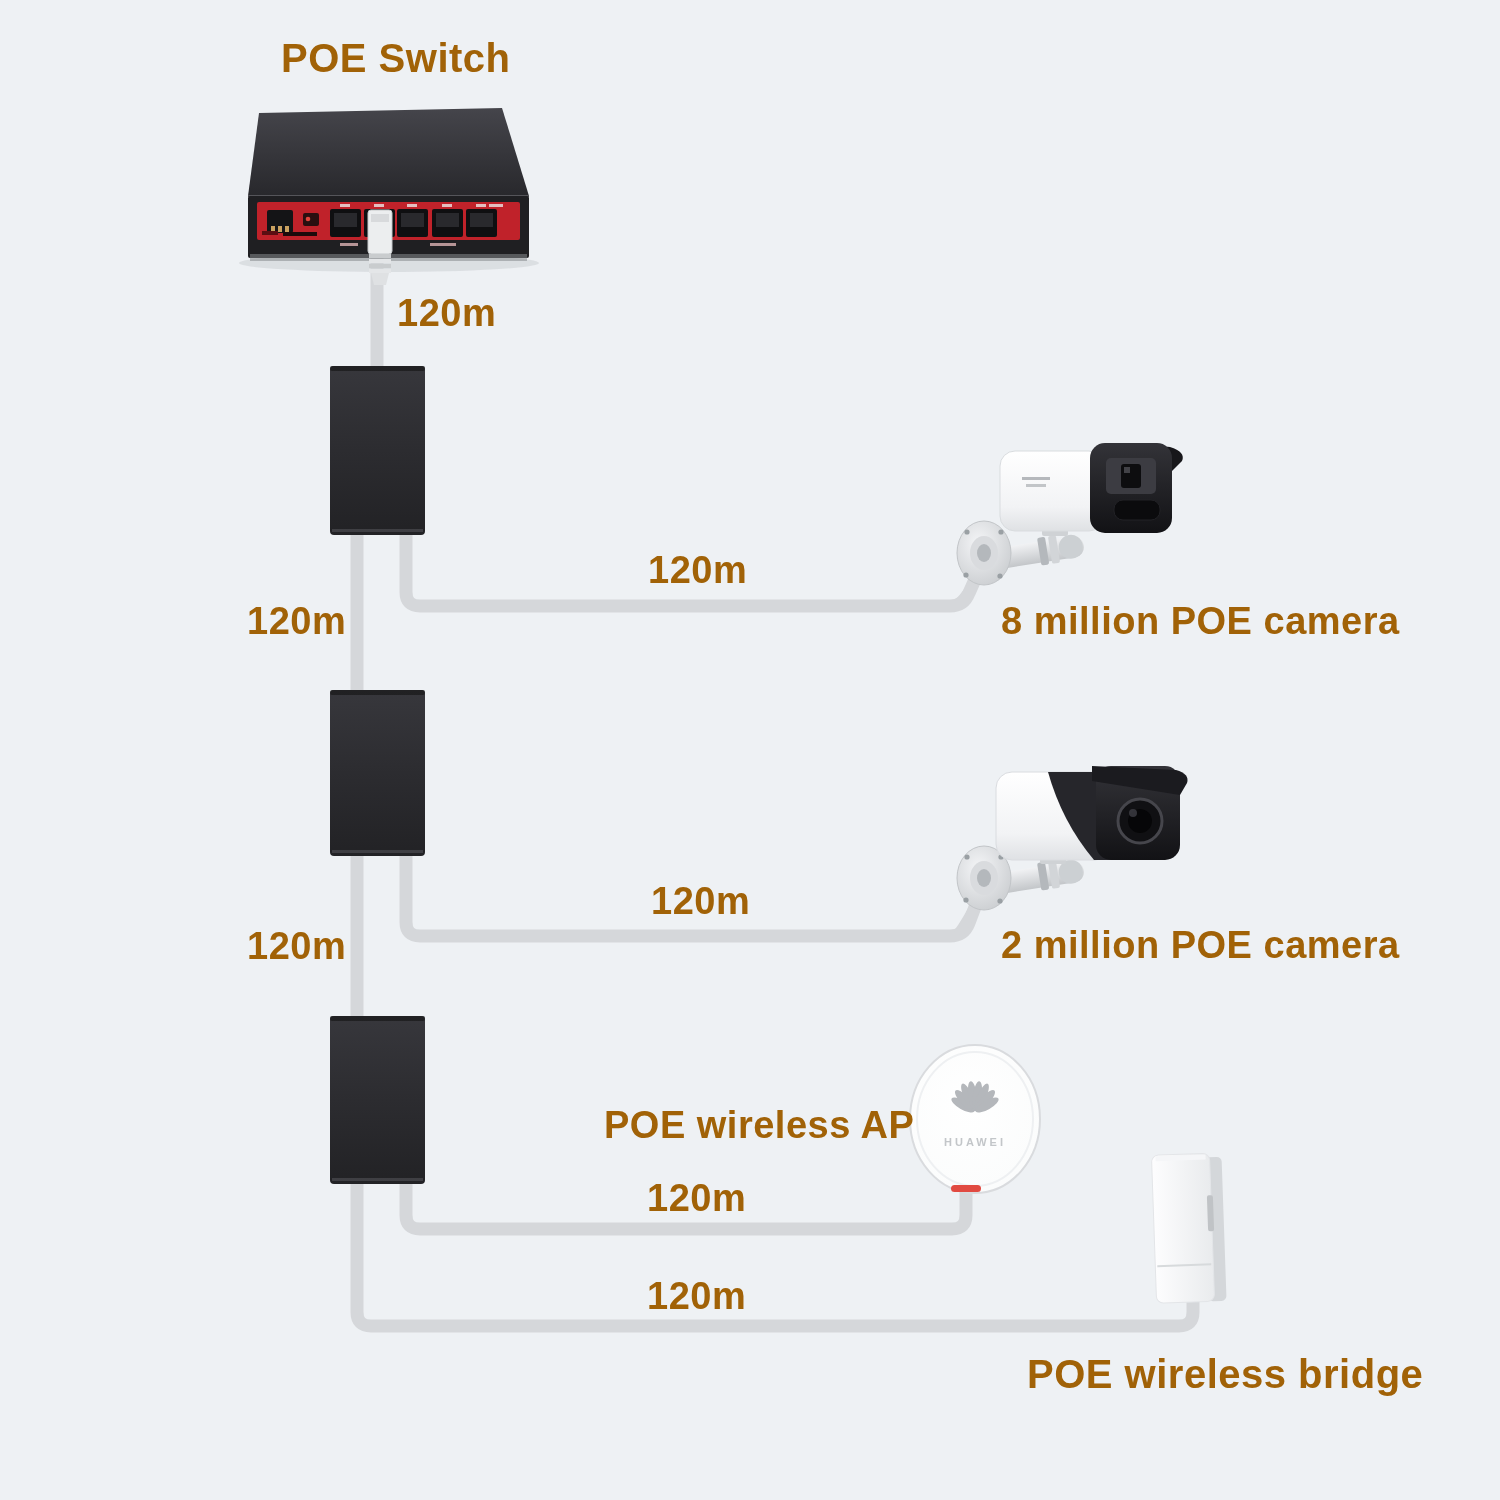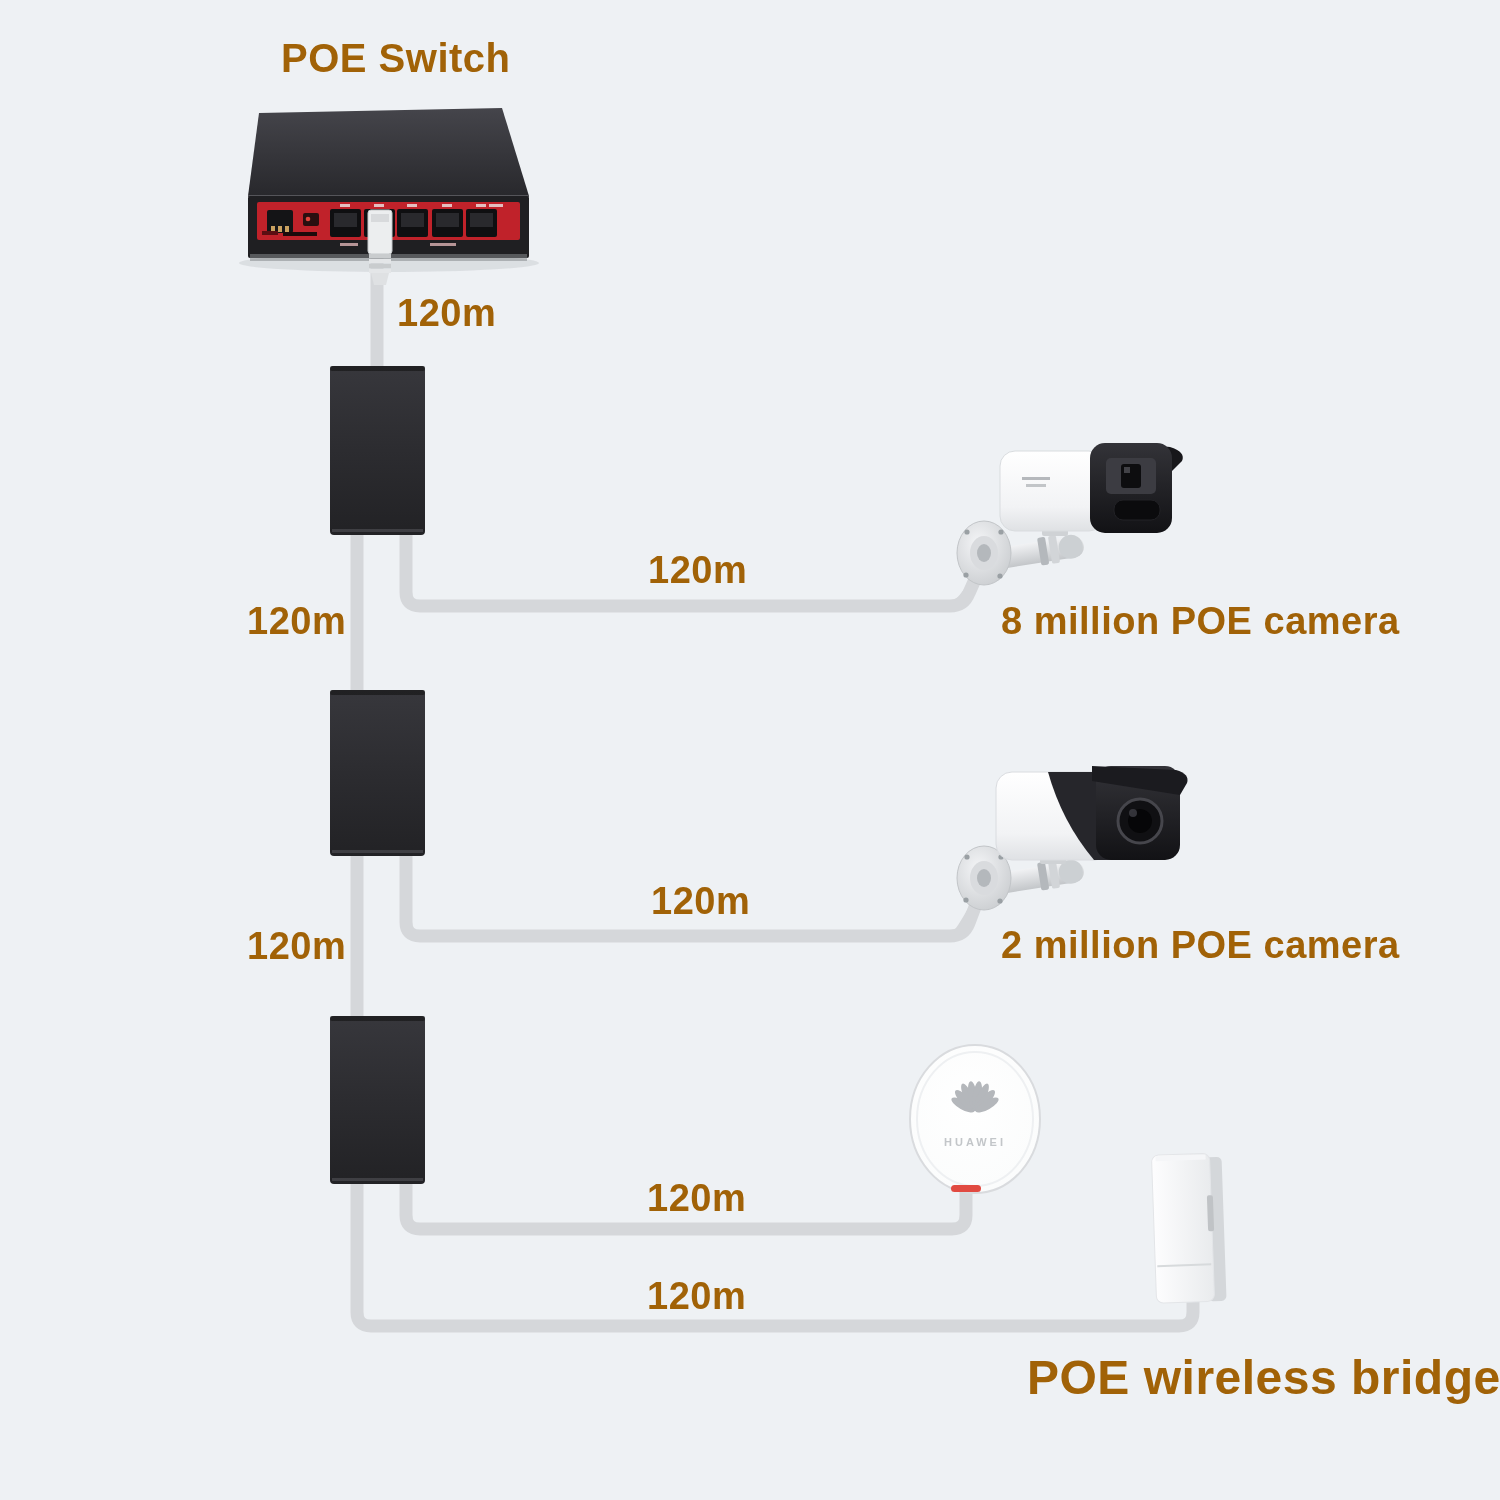--- a/index.html
+++ b/index.html
@@ -26,21 +26,21 @@
   .lbl-d1          {left:397px; top:294px;}
   .lbl-d2          {left:247px; top:602px;}
   .lbl-d3          {left:648px; top:551px;}
   .lbl-cam8        {left:1001px;top:602px;}
   .lbl-d4          {left:247px; top:927px;}
   .lbl-d5          {left:651px; top:882px;}
   .lbl-cam2        {left:1001px;top:926px;}
   .lbl-ap          {left:604px; top:1106px;}
   .lbl-d6          {left:647px; top:1179px;}
   .lbl-d7          {left:647px; top:1277px;}
-  .lbl-bridge     {left:1027px;top:1354px;font-size:48px;}
+  .lbl-bridge     {left:1027px;top:1354px;font-size:40px;}
 </style>
 </head>
 <body>
 
 <div class="stage" style="background: rgb(238, 241, 244);">
 
   <svg class="layer" width="1500" height="1500" viewBox="0 0 1500 1500">
     <defs>
       <linearGradient id="gTop" x1="0" y1="0" x2="0" y2="1">
         <stop offset="0" stop-color="#45454b"></stop>
@@ -267,14 +267,15 @@
   <div class="lbl lbl-d1">120m</div>
   <div class="lbl lbl-d2">120m</div>
   <div class="lbl lbl-d3">120m</div>
   <div class="lbl lbl-d4">120m</div>
   <div class="lbl lbl-d5">120m</div>
   <div class="lbl lbl-d6">120m</div>
   <div class="lbl lbl-d7">120m</div>
 
   <div class="lbl lbl-cam8">8 million POE camera</div>
   <div class="lbl lbl-cam2">2 million POE camera</div>
+  <div class="lbl lbl-ap">POE wireless AP</div>
   <div class="lbl lbl-bridge">POE wireless bridge</div>
 </div>
 
 </body></html>

